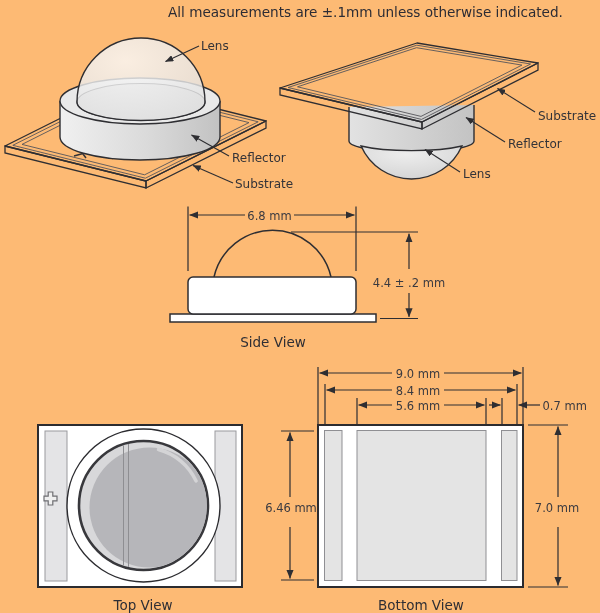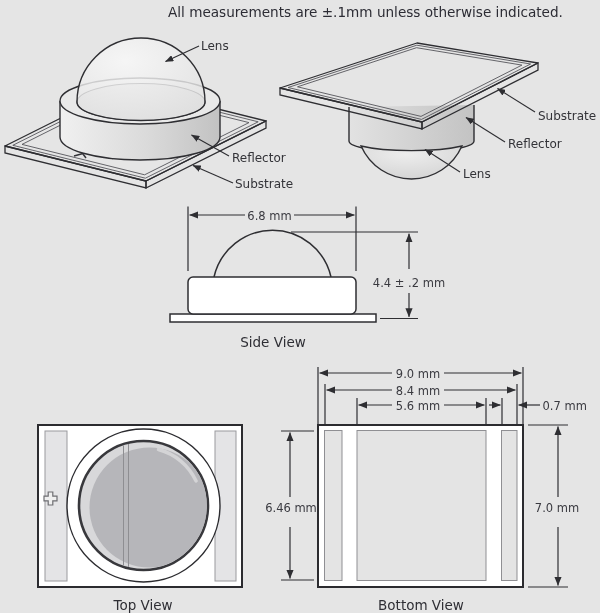--- a/index.html
+++ b/index.html
@@ -1,16 +1,16 @@
 <!DOCTYPE html>
 <html><head>
 <meta charset="utf-8">
 <style>
   html,body{margin:0;padding:0;background:#ffffff;}
-  .canvas{position:relative;width:600px;height:613px;background:#e5e5e5;overflow:hidden;
+  .canvas{position:relative;width:600px;height:613px;background:#fdba74;overflow:hidden;
           font-family:"DejaVu Sans","Liberation Sans",sans-serif;}
   svg{display:block;}
   .title-text{font-size:13.6px;fill:#2c2c34;}
   .lbl{font-size:12px;fill:#333338;}
   .dim{font-size:11.5px;fill:#3a3a40;}
   .cap{font-size:13.5px;fill:#2e2e34;}
   .ln{stroke:#2e2e32;fill:none;}
   .thin{stroke:#55555a;stroke-width:0.9;fill:none;}
 </style>
 </head>

